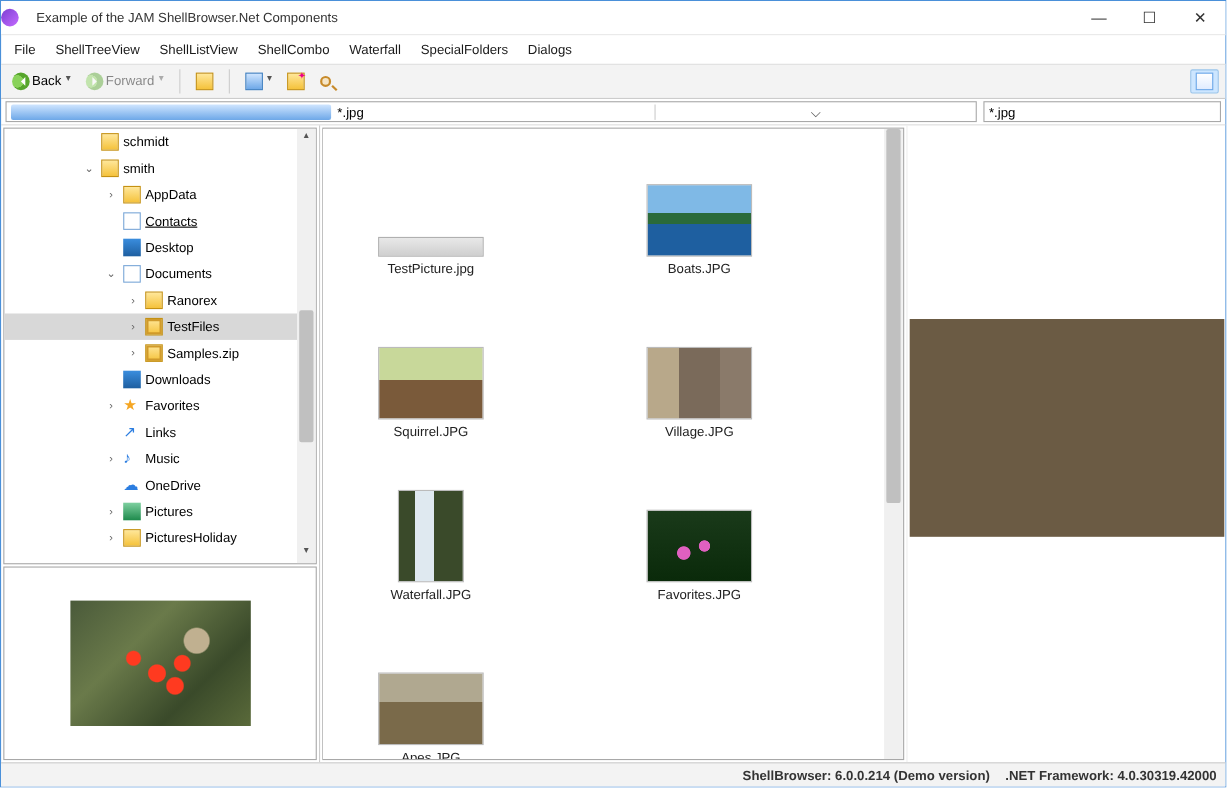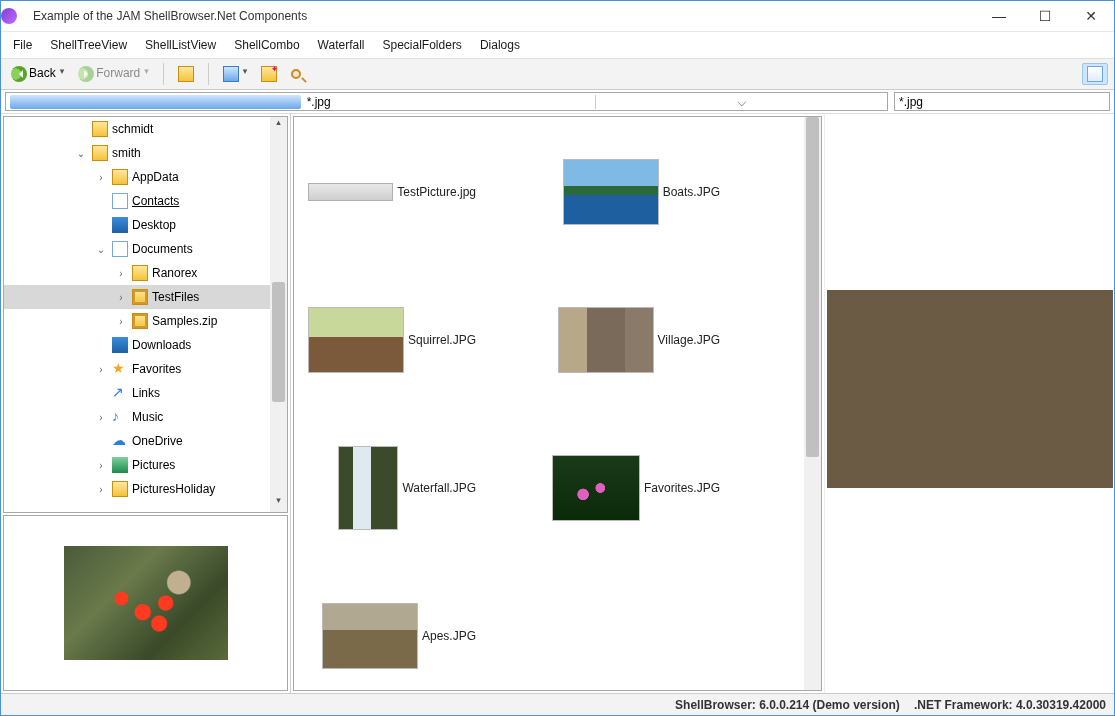--- a/index.html
+++ b/index.html
@@ -53,21 +53,21 @@
   .star{ color:#f5a623; font-size:14px; line-height:14px;}
   .note{ color:#2b7de0; font-size:14px; line-height:14px;}
   .cloud{ color:#2b7de0; font-size:14px; line-height:14px;}
   .linkic{ color:#2b7de0; font-size:14px; line-height:14px;}
   .node.selected{ background:#d8d8d8;}
   .preview{ height:176px; border:1px solid #a8a8a8; margin:0 2px 2px 2px; display:flex; align-items:center; justify-content:center; background:#fff;}
   .center{ flex:1; border:1px solid #a8a8a8; margin:2px; overflow:auto; position:relative; background:#fff;}
   .centerScroll{ position:absolute; right:0; top:0; bottom:0; width:17px; background:#f0f0f0;}
   .centerScroll .thumb{ position:absolute; left:2px; right:2px; top:0; height:340px; background:#c0c0c0; border-radius:2px;}
   .grid{ display:grid; grid-template-columns: repeat(2, 240px); gap:18px 4px; padding:10px 8px;}
-  .item{ width:180px; height:130px; display:flex; align-items:center; justify-content:flex-end; gap:4px; padding:6px;}
+  .item{ width:180px; height:130px; display:flex; flex-direction:column; align-items:center; justify-content:flex-end; gap:4px; padding:6px;}
   .item.selected{ background:#cde6ff;}
   .thumb-img{ width:96px; height:66px; border:1px solid #bbb; background:#888;}
   .cap{ text-align:center; color:#222;}
   .right{ width:290px; display:flex; align-items:flex-start; justify-content:center; padding-top:176px; border-left:1px solid #eee;}
   .right .big{ width:286px; height:198px; background:#6b5b44;}
   .status{ height:22px; border-top:1px solid #ccc; display:flex; align-items:center; justify-content:flex-end; padding:0 8px; gap:14px; font-size:11px; color:#333; background:#f3f3f3;font-weight:bold;}
   
   .sc-boats{background:linear-gradient(#7fb9e6 40%,#2a6a3a 40% 55%,#1e5fa0 55%);}
   .sc-flower{background:radial-gradient(circle at 45% 55%,#e83020 0 10%,transparent 11%),radial-gradient(circle at 60% 40%,#e83020 0 8%,transparent 9%),radial-gradient(circle at 35% 40%,#e83020 0 7%,transparent 8%),linear-gradient(#6a7a4a,#3a4a2a);}
   .sc-squirrel{background:linear-gradient(#c8d89a 45%,#7a5a3a 45%);}

